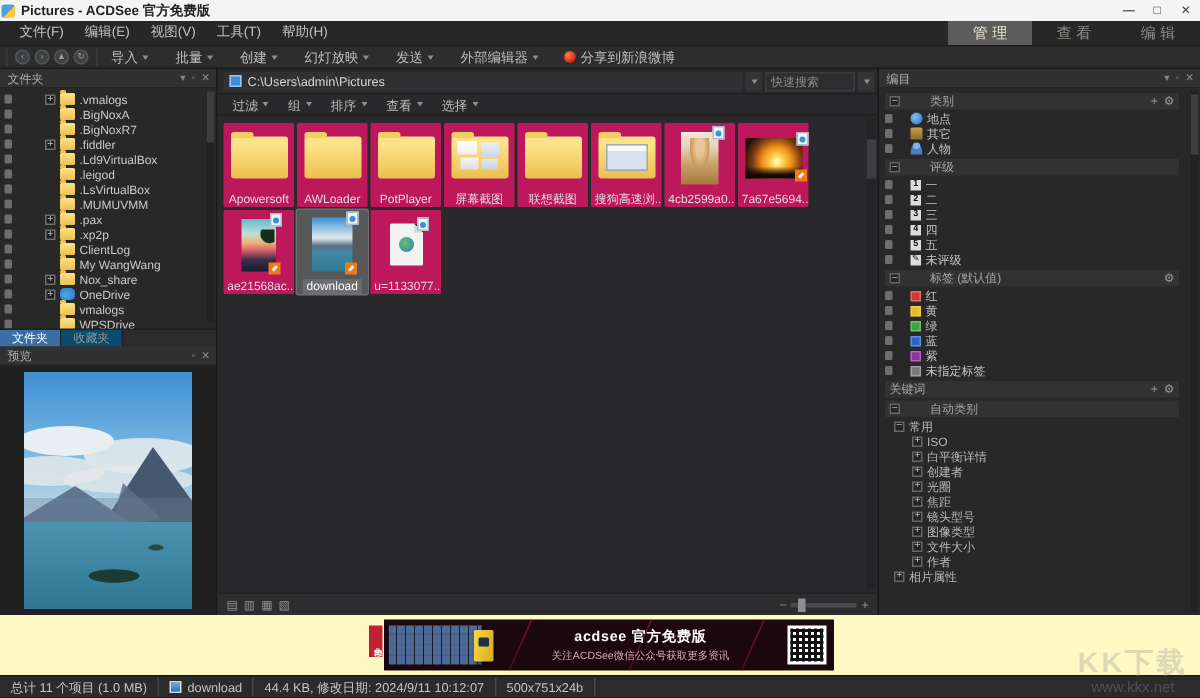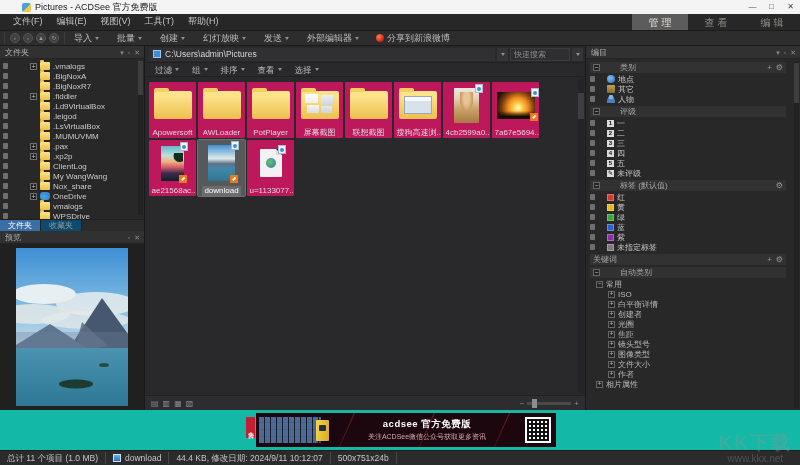--- a/index.html
+++ b/index.html
@@ -1,20 +1,20 @@
 <!DOCTYPE html>
 <html><head>
 <meta charset="utf-8">
 <style>
 *{margin:0;padding:0;box-sizing:border-box;font-family:"Liberation Sans","DejaVu Sans",sans-serif;}
 html,body{background:#101010;}
 .app{position:relative;width:800px;height:465px;background:#232323;display:flex;flex-direction:column;overflow:hidden;}
 
 
-.titlebar{height:14px;background:#f4f4f4;display:flex;align-items:center;padding-left:22px;font-size:9px;color:#222;flex:none;}
+.titlebar{height:14px;background:#f4f4f4;display:flex;align-items:center;padding-left:1px;font-size:9px;color:#222;flex:none;font-weight:bold;}
 .appicon{width:9px;height:9px;border-radius:2px;background:linear-gradient(135deg,#4aa3e0 55%,#f5c842 55%);margin-right:4px;flex:none;}
 .t-title{line-height:14px;white-space:nowrap;}
 .winctrls{margin-left:auto;display:flex;height:100%;}
 .winbtn{width:19px;text-align:center;font-size:8px;line-height:14px;color:#444;}
 
 
 .menurow{height:17px;background:#272727;border-bottom:1px solid #1b1b1b;display:flex;align-items:flex-end;flex:none;}
 .menus{display:flex;align-items:center;padding-left:6px;}
 .menu-item{font-size:9px;color:#c2c2c2;padding:0 7px;line-height:17px;white-space:nowrap;}
 .modetabs{margin-left:auto;display:flex;height:100%;}
@@ -131,21 +131,21 @@
 .autorow{height:10px;display:flex;align-items:center;color:#b8b8b8;white-space:nowrap;}
 .ind1{width:10px;flex:none;}
 .ind2{width:22px;flex:none;}
 .abox{width:7px;height:7px;border:1px solid #666;background:#242424;position:relative;flex:none;margin-right:3px;}
 .abox::before{content:"+";position:absolute;left:0;top:-1.5px;width:5px;text-align:center;font-size:7px;line-height:8px;color:#bbb;}
 .abox.minus::before{content:"−";}
 .catscroll{position:absolute;right:1px;top:2px;width:5px;bottom:2px;background:#222;}
 .catscroll::before{content:"";position:absolute;top:2px;left:0;width:5px;height:40px;background:#3e3e3e;}
 
 
-.bannerrow{height:40px;flex:none;background:#14b8a6;position:relative;}
+.bannerrow{height:40px;flex:none;background:#fef9c3;position:relative;}
 .freetag{position:absolute;left:246px;top:7px;width:9px;height:21px;background:#c02030;color:#fff;font-size:6px;writing-mode:vertical-rl;letter-spacing:1px;display:flex;align-items:center;justify-content:center;}
 .banner{position:absolute;left:256px;top:3px;width:300px;height:34px;background:#1c070e;overflow:hidden;display:flex;align-items:center;}
 .streak{position:absolute;top:-12px;width:1px;height:60px;background:linear-gradient(#e03048,#501018);opacity:.5;transform:rotate(24deg);}
 .s1{left:90px;} .s2{left:170px;} .s3{left:245px;}
 .collage{width:62px;height:26px;margin-left:3px;flex:none;background:repeating-linear-gradient(90deg,rgba(90,120,170,.75) 0 5px,rgba(18,28,42,.95) 5px 6px),repeating-linear-gradient(0deg,#2c3c54 0 6px,#141e2c 6px 7px);}
 .ybox{width:13px;height:21px;margin-left:-5px;flex:none;background:linear-gradient(100deg,#f8d84a,#d8a820);border-radius:1px;box-shadow:1px 1px 2px rgba(0,0,0,.6);position:relative;z-index:2;}
 .ybox::after{content:"";position:absolute;left:3px;top:5px;width:7px;height:6px;background:#203040;border-radius:1px;}
 .btext{flex:1;text-align:center;z-index:1;min-width:0;}
 .bline1{font-size:9.5px;font-weight:bold;color:#ffffff;letter-spacing:.5px;white-space:nowrap;}
 .bline2{font-size:7px;color:#d8aab4;margin-top:1px;white-space:nowrap;}

